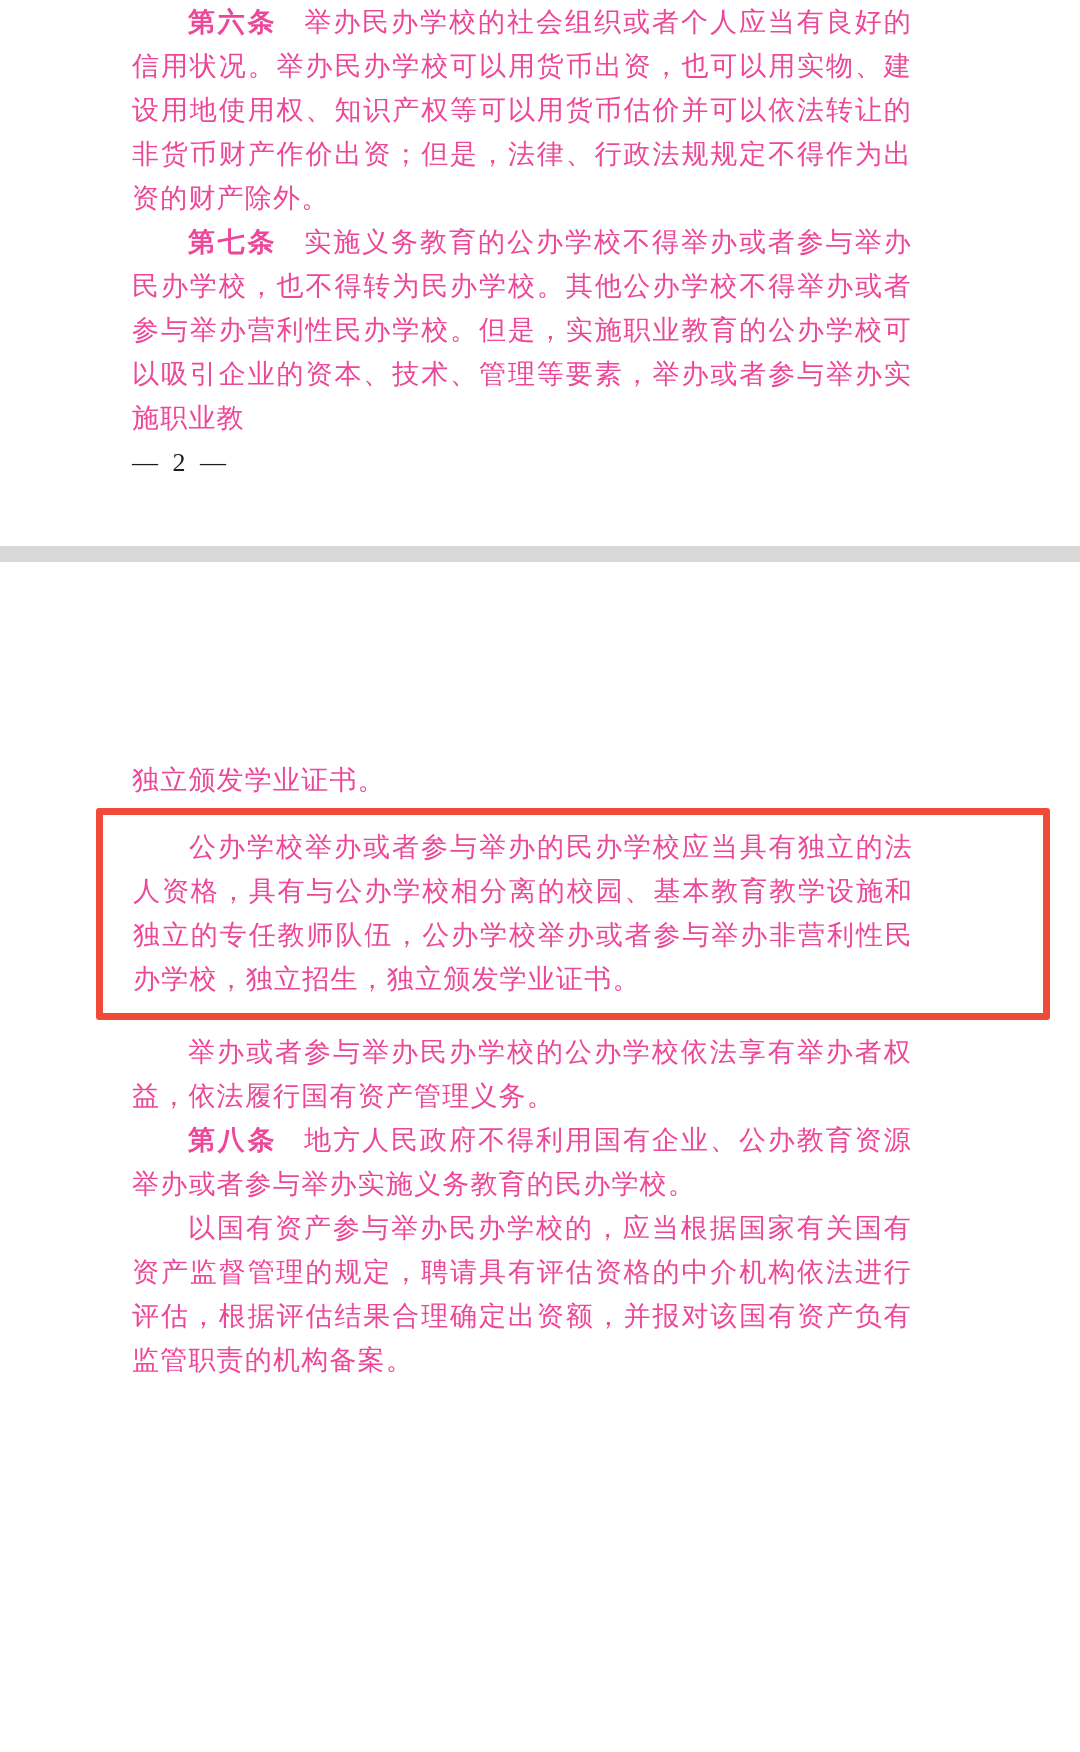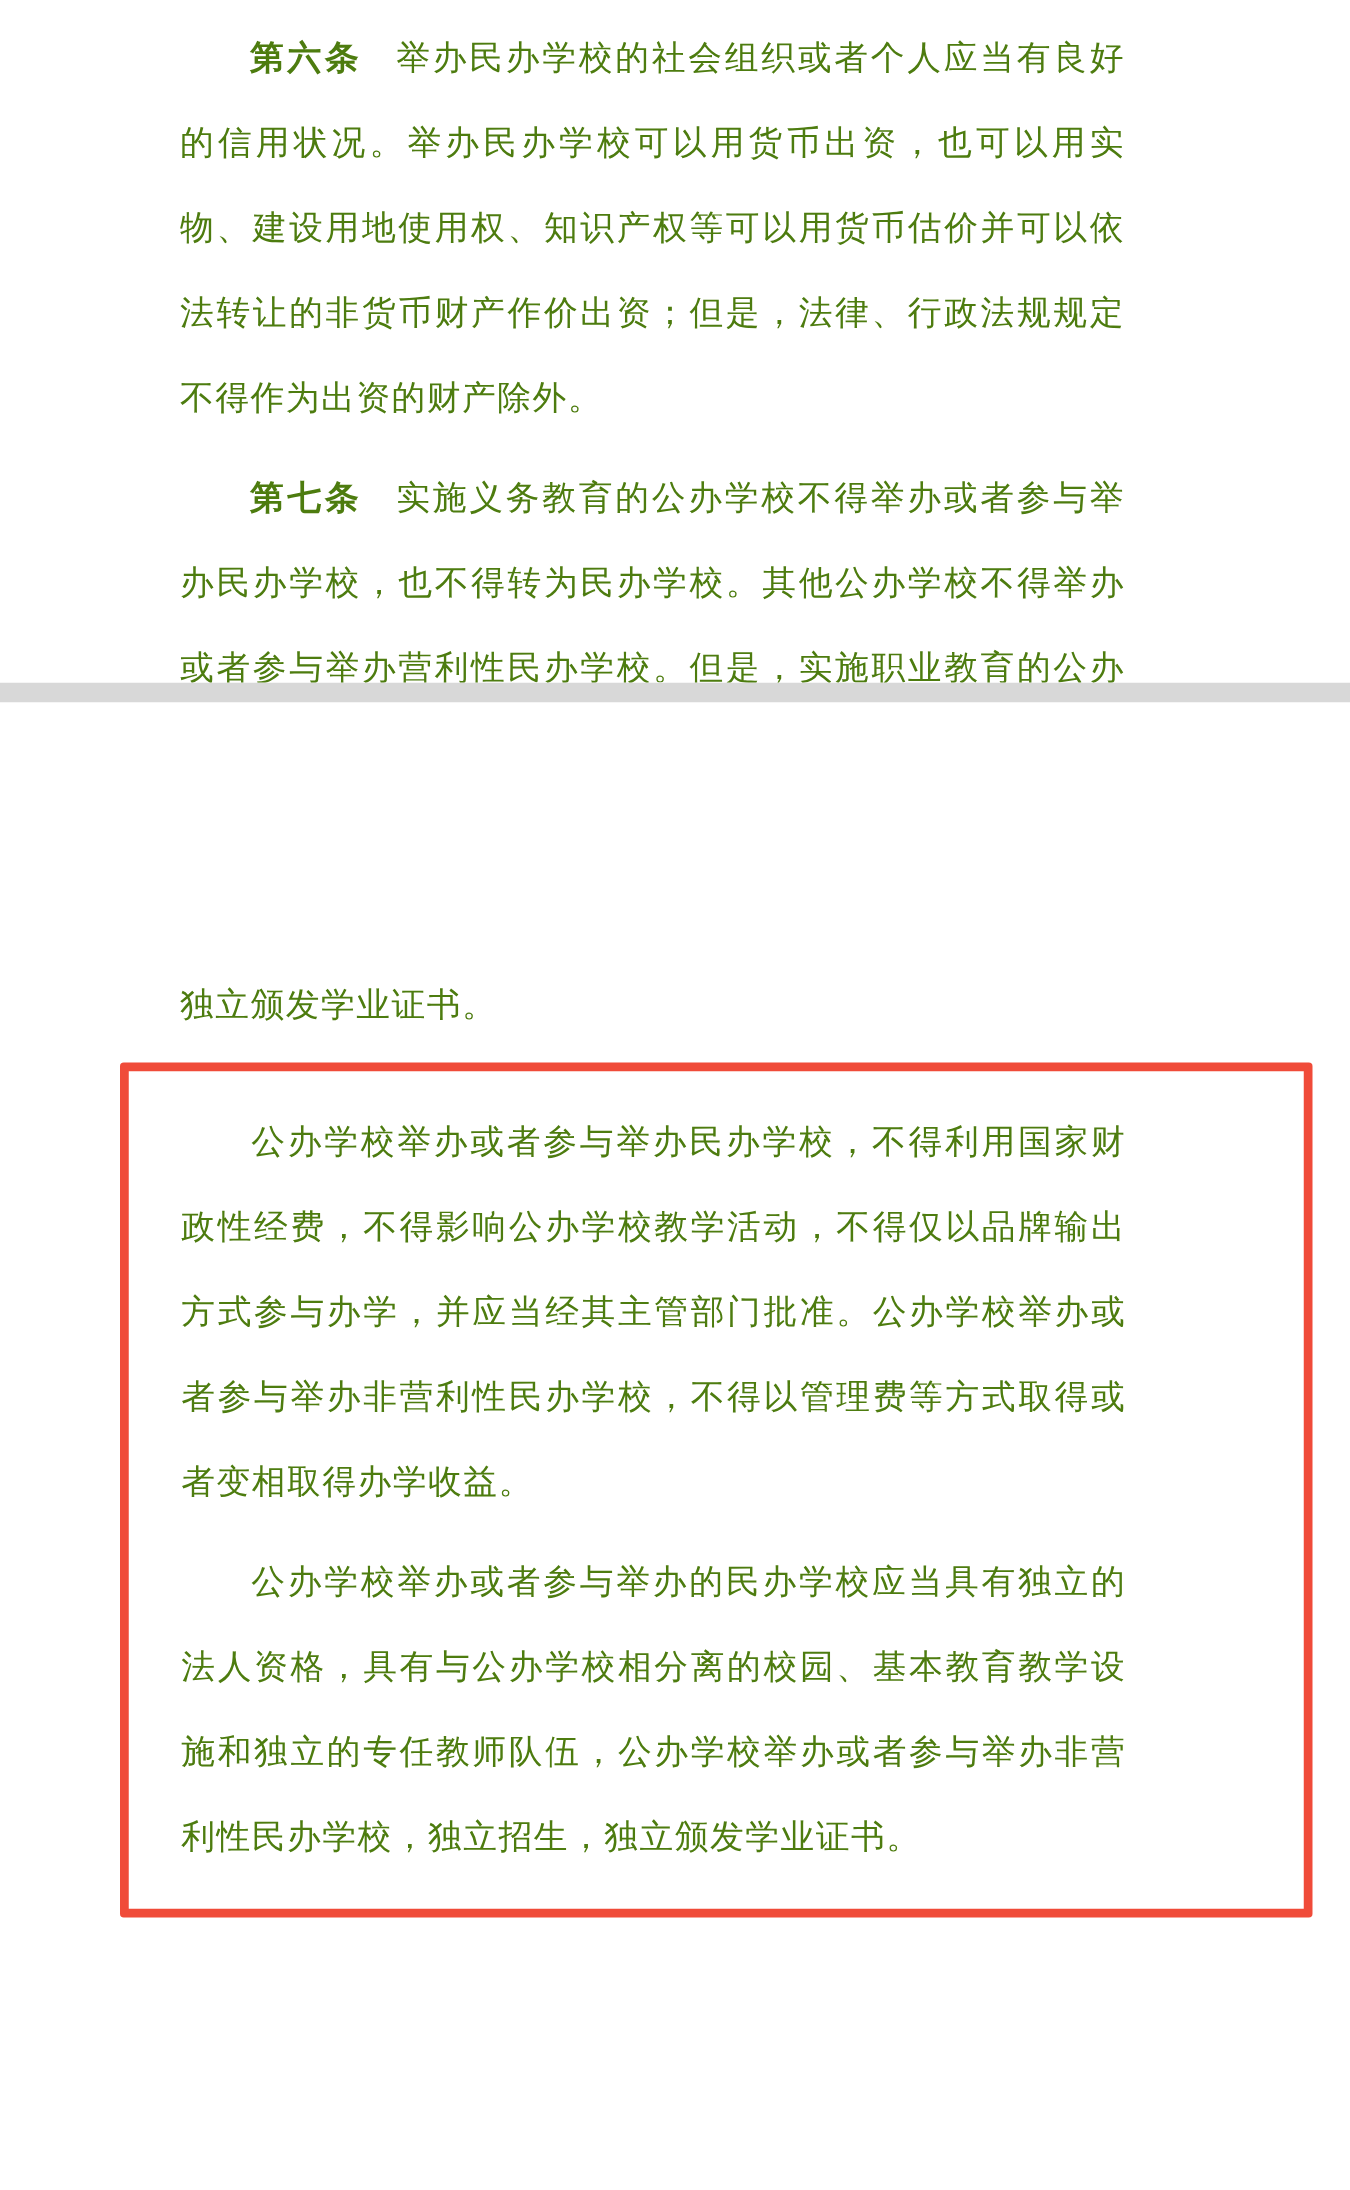--- a/index.html
+++ b/index.html
@@ -35,25 +35,25 @@
     background: #d8d8d8;
     width: 100%;
   }
 
   .col {
     width: 780px;
     margin-left: 132px;
   }
 
   p.para {
-    margin: 12px;
+    margin: 0;
     font-size: 27px;
-    line-height: 68px;
+    line-height: 44px;
     letter-spacing: 1.2px;
-    color: #4d7c0f;
+    color: #ec4899;
     text-align: justify;
     text-justify: inter-character;
     font-family: "Liberation Serif", "DejaVu Serif", serif;
   }
   p.indent {
     text-indent: 56px;
   }
   .article-no {
     font-weight: bold;
     letter-spacing: 2px;
@@ -119,20 +119,28 @@
   <section class="page-bottom">
 
     <div class="spacer-blank"></div>
 
     <div class="col lead-line">
       <p class="para">独立颁发学业证书。</p>
     </div>
 
     <div class="highlight-box">
       <div class="col">
-        <p class="para indent">公办学校举办或者参与举办民办学校，不得利用国家财政性经费，不得影响公办学校教学活动，不得仅以品牌输出方式参与办学，并应当经其主管部门批准。公办学校举办或者参与举办非营利性民办学校，不得以管理费等方式取得或者变相取得办学收益。</p>
         <p class="para indent">公办学校举办或者参与举办的民办学校应当具有独立的法人资格，具有与公办学校相分离的校园、基本教育教学设施和独立的专任教师队伍，公办学校举办或者参与举办非营利性民办学校，独立招生，独立颁发学业证书。</p>
       </div>
     </div>
 
+    <div class="col after-box">
+
+      <p class="para indent">举办或者参与举办民办学校的公办学校依法享有举办者权益，依法履行国有资产管理义务。</p>
+
+      <p class="para indent"><span class="article-no">第八条</span><span class="art-gap"></span><span>地方人民政府不得利用国有企业、公办教育资源举办或者参与举办实施义务教育的民办学校。</span></p>
+
+      <p class="para indent">以国有资产参与举办民办学校的，应当根据国家有关国有资产监督管理的规定，聘请具有评估资格的中介机构依法进行评估，根据评估结果合理确定出资额，并报对该国有资产负有监管职责的机构备案。</p>
+
+    </div>
   </section>
 
 </div>
 
 </body></html>

